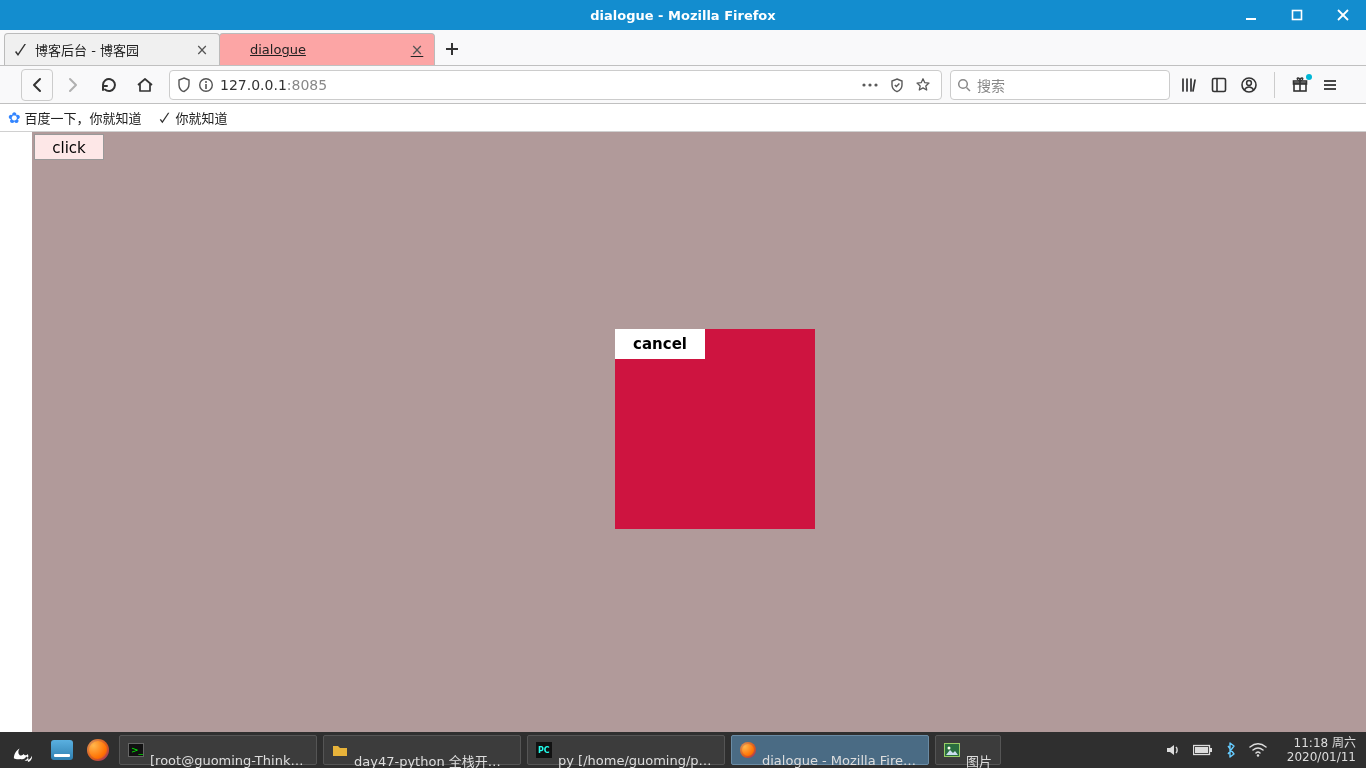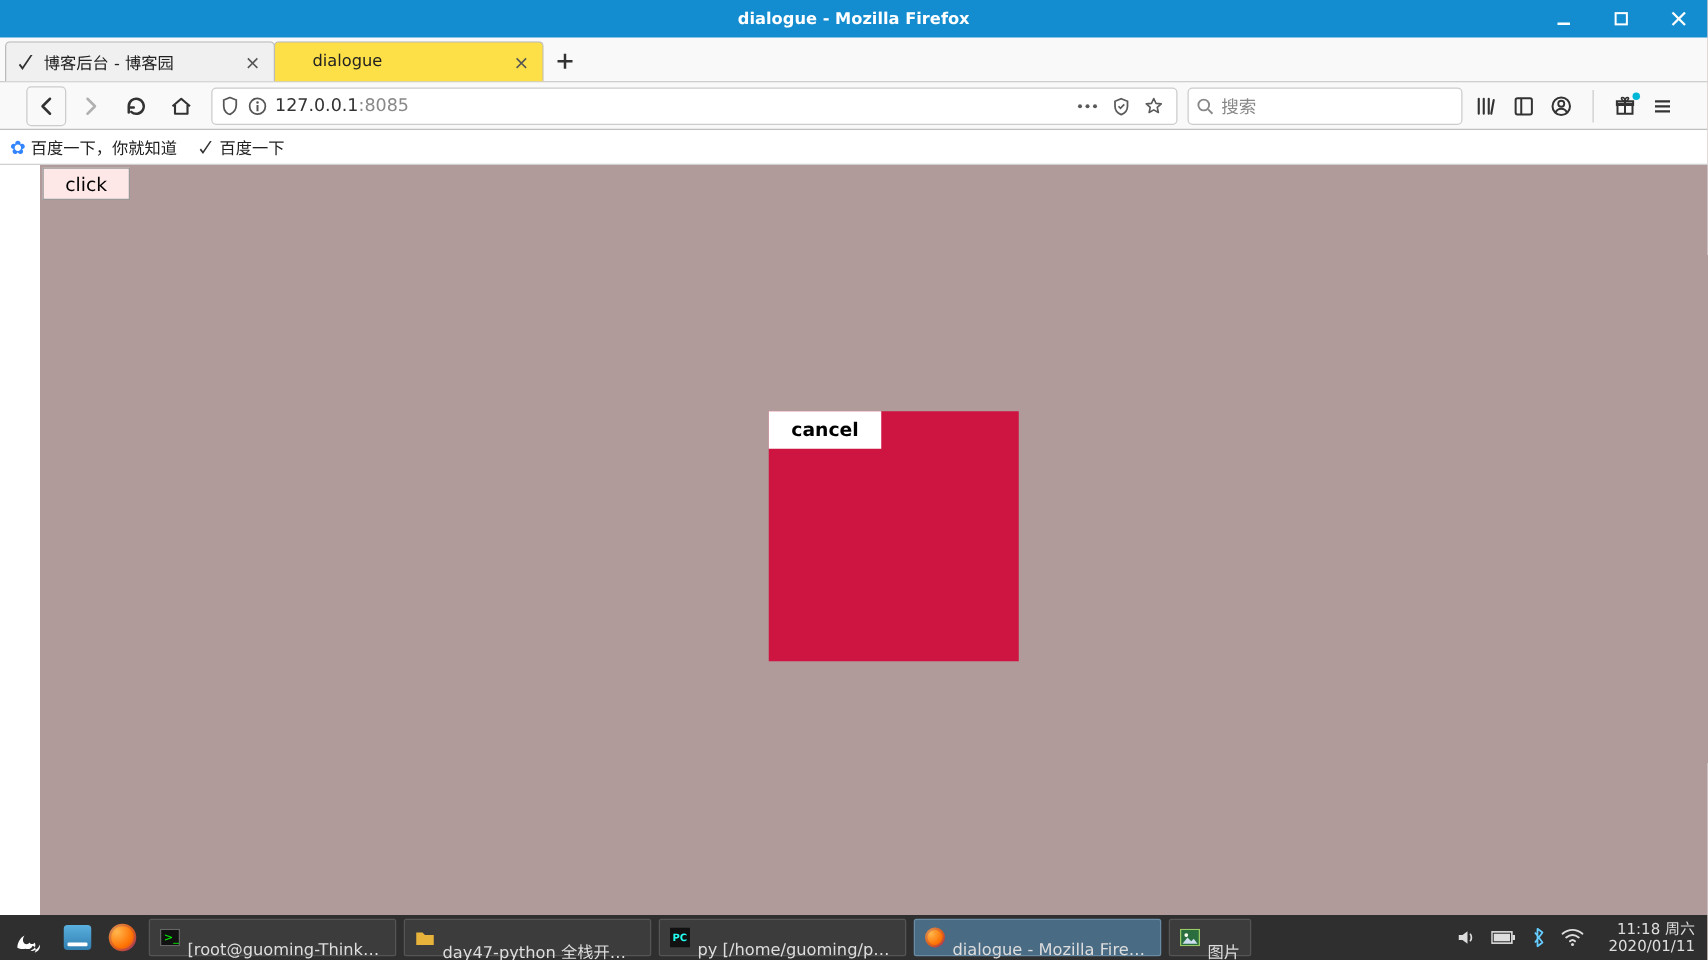--- a/index.html
+++ b/index.html
@@ -7,21 +7,21 @@
   body { display: flex; flex-direction: column; background: #fff; }
 
   
   .titlebar { height: 30px; background:#138dcf; color:#fff; display:flex; align-items:center; justify-content:center; position:relative; font-size:13px; font-weight:bold; }
   .titlebar .win-controls { position:absolute; right:0; top:0; height:100%; display:flex; }
   .win-btn { width:46px; height:100%; display:flex; align-items:center; justify-content:center; color:#fff; font-size:13px; }
 
   
   .tabstrip { height:36px; background:#f9f9fa; border-bottom:1px solid #c0c0c0; display:flex; align-items:flex-end; padding-left:4px; }
   .tab { width:216px; height:32px; border:1px solid #bbb; border-bottom:none; border-top-left-radius:4px; border-top-right-radius:4px; background:#f0f0f0; display:flex; align-items:center; padding:0 8px; font-size:13px; color:#222; margin-right:-1px; position:relative; }
-  .tab.active { background:#fde047; z-index:2; }
+  .tab.active { background:#fca5a5; z-index:2;text-decoration:underline; }
   .tab .favicon { width:16px; height:16px; margin-right:6px; flex:none; display:inline-flex; align-items:center; justify-content:center; }
   .tab .title { flex:1; white-space:nowrap; overflow:hidden; text-overflow:ellipsis; }
   .tab .close { width:18px; text-align:center; color:#555; font-size:15px; }
   .newtab { width:36px; height:32px; display:flex; align-items:center; justify-content:center; font-size:20px; color:#333; }
 
   
   .navbar { height:38px; background:#f9f9fa; border-bottom:1px solid #c0c0c0; display:flex; align-items:center; padding:0 21px; gap:4px; }
   .nav-icon { width:32px; height:32px; border-radius:4px; display:flex; align-items:center; justify-content:center; color:#333; }
   .nav-icon.disabled { color:#b0b0b0; }
   .nav-icon.back { border:1px solid #ccc; border-radius:4px; }
@@ -227,21 +227,21 @@
   <div class="bookmark">
     <span class="paw">✿</span>
     <span>百度一下，你就知道</span>
   </div>
   <div class="bookmark">
     <span>
       <svg class="qsvg" viewBox="0 0 16 16">
           <path fill="#333" d="M13 2l-8 12-3-4 1.2-1 1.8 2.4L11.4 2z"></path>
         </svg>
     </span>
-    <span>百度一下</span>
+    <span>你就知道</span>
   </div>
 </div>
 
 <div class="viewport">
   <div class="click-btn">click</div>
   <div class="dialog">
     <div class="cancel-btn">cancel</div>
   </div>
 </div>
 

